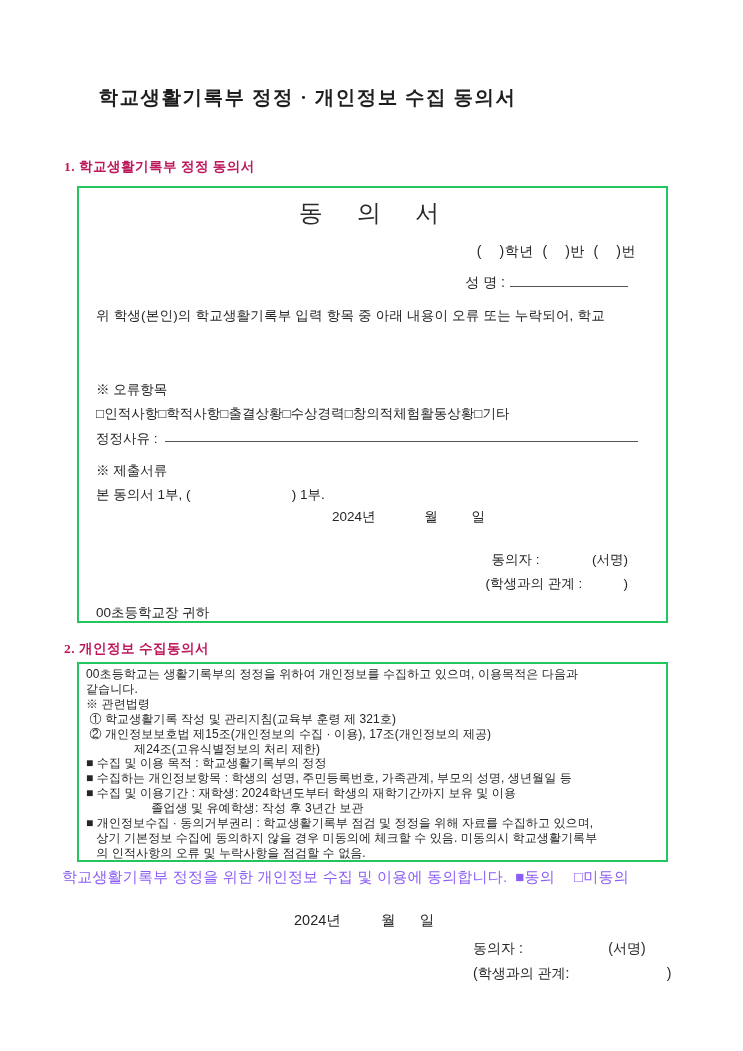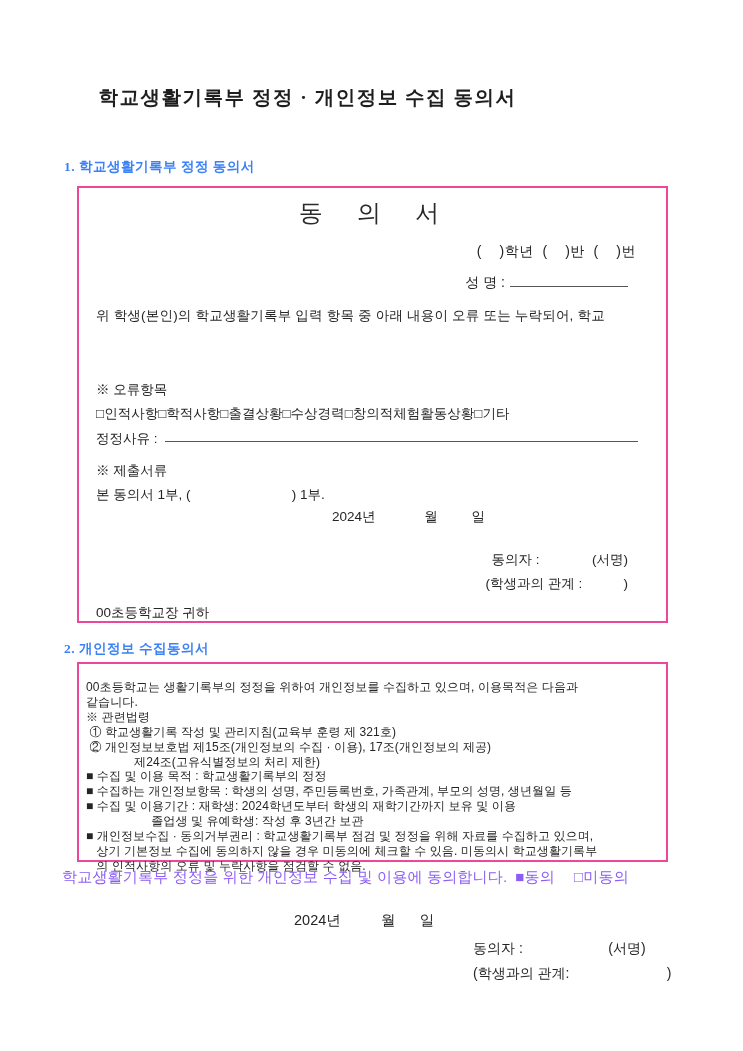--- a/index.html
+++ b/index.html
@@ -23,27 +23,27 @@
     font-size: 19.5px;
     letter-spacing: 1.5px;
     color: #1e1e1e;
   }
   .sec-heading {
     left: 64px;
     font-family: "Liberation Serif", serif;
     font-weight: bold;
     font-size: 13.5px;
     letter-spacing: 0.5px;
-    color: #3b82f6;
+    color: #be185d;
   }
   .sec1-heading { top: 158px; }
   .sec2-heading { top: 640px; }
 
   .box {
-    border: 2px solid #ec4899;
+    border: 2px solid #22c55e;
     box-sizing: border-box;
     background: #ffffff;
   }
   .box1 { left: 77px; top: 186px; width: 591px; height: 437px; }
   .box2 { left: 77px; top: 662px; width: 591px; height: 200px; }
 
   
   .form-title {
     top: 9px; left: 0; width: 100%;
     text-align: center;
@@ -77,21 +77,21 @@
 
   .docs-label { top: 274px; left: 17px; font-size: 13.5px; }
   .docs-line  { top: 298px; left: 17px; font-size: 13.5px; }
   .date1      { top: 320px; left: 253px; font-size: 13.5px; }
 
   .signer1 { top: 360px; right: 38px; font-size: 13.5px; line-height: 24px; text-align: right; }
   .addressee { top: 416px; left: 17px; font-size: 13.5px; }
 
   
   .privacy-body {
-    padding: 16px 6px 0 7px;
+    padding: 3px 6px 0 7px;
     font-size: 12px;
     line-height: 14.9px;
     letter-spacing: 0.1px;
   }
   .privacy-body div { white-space: pre; }
 
   
   .consent-line {
     top: 868px; left: 62px;
     font-size: 15px;

